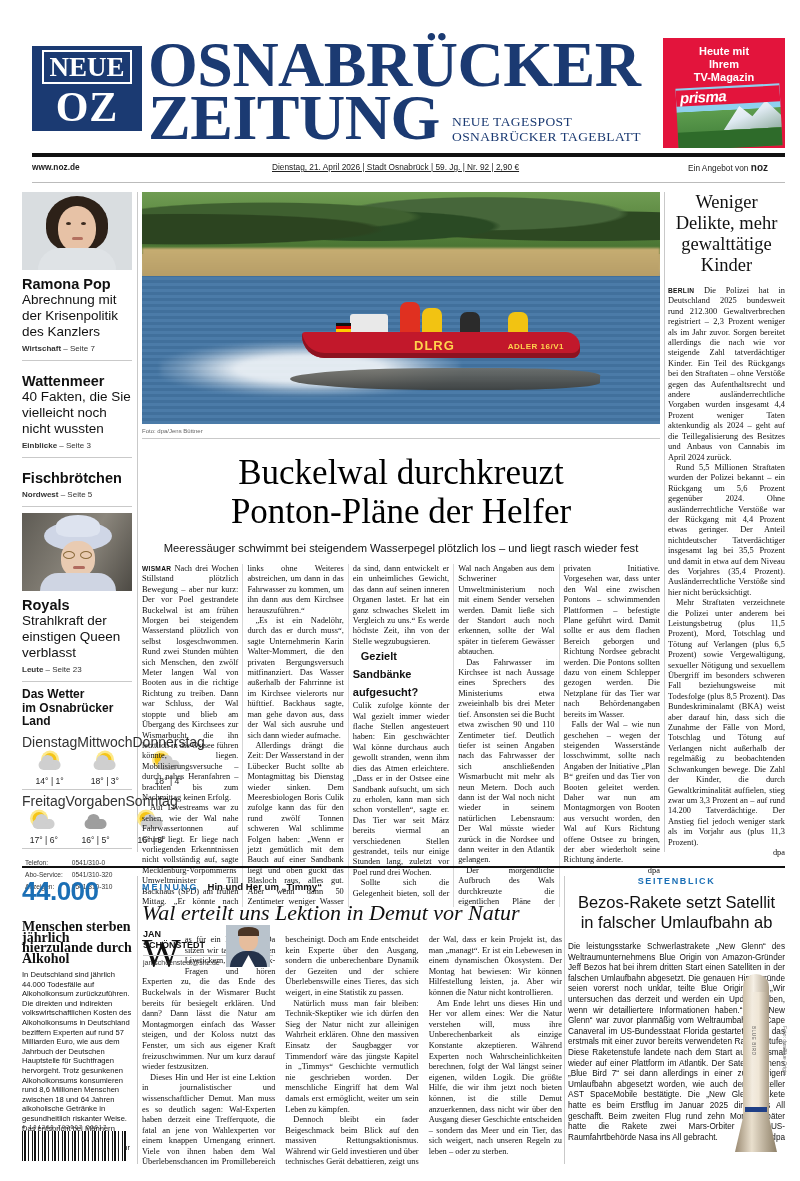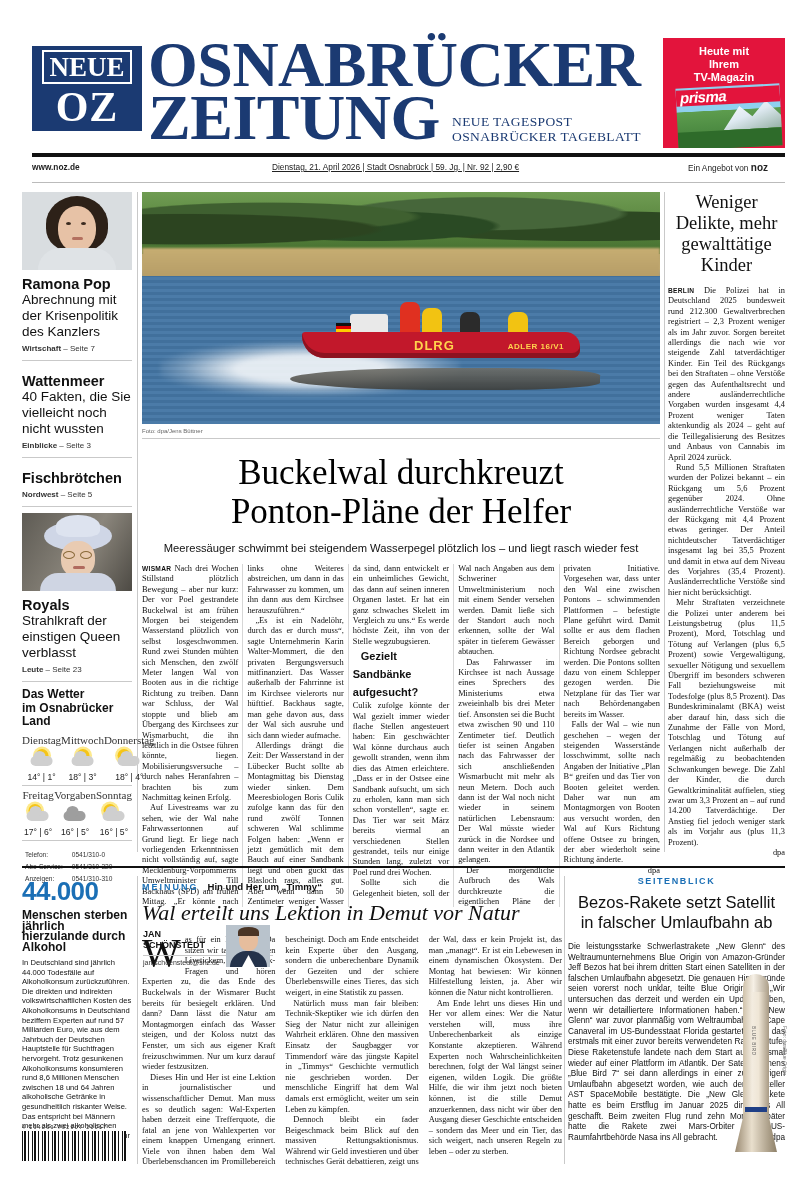--- a/index.html
+++ b/index.html
@@ -111,21 +111,21 @@
   .pp2 .face{position:absolute;left:39px;top:28px;width:34px;height:36px;border-radius:46%;background:#e9cbb2;}
   .pp2 .gl{position:absolute;width:12px;height:8px;border:1.5px solid #8a6a3a;border-radius:50%;top:38px;}
   .pp2 .g1{left:41px;} .pp2 .g2{left:58px;}
   .pp2 .mouth{position:absolute;left:51px;top:53px;width:12px;height:3px;background:#b06a5e;border-radius:3px;}
   .pp2 .coat{position:absolute;left:18px;bottom:0;width:76px;height:18px;border-radius:30px 30px 0 0;background:#cfd5e3;}
 
   
   .wx-title{font-size:12px;font-weight:bold;line-height:13.5px;margin-bottom:5px;}
   .wx-row{display:flex;}
   .wx-cell{flex:1;text-align:center;}
-  .wx-day{font-size:11px;color:#333;font-family:Liberation Serif, serif;}
+  .wx-day{font-size:14px;color:#333;}
   .wx-ico{height:24px;margin:1px 0 1px;position:relative;}
   .wx-temp{font-size:8.6px;color:#222;}
   .wx-sep{height:1px;background:#c9c9c9;margin:3px 0 3px;}
   .sun{position:absolute;left:50%;top:2px;transform:translateX(-50%);
        width:13px;height:13px;border-radius:50%;background:#f5c518;
        box-shadow:0 0 0 2.5px #fde98b;}
   .cloud{position:absolute;left:50%;top:9px;transform:translateX(-52%);
        width:22px;height:10px;border-radius:9px;background:#cfcfcf;}
   .cloud:after{content:"";position:absolute;left:3px;top:-5px;width:12px;height:11px;border-radius:50%;background:#cfcfcf;}
   .cloud.dark{background:#9e9e9e;} .cloud.dark:after{background:#9e9e9e;}
@@ -204,21 +204,21 @@
   .right .body p{margin:0;text-indent:8px;}
   .right .body p.first{text-indent:0;}
   .credit-end{text-align:right;display:block;font-style:normal;}
 
   
   .botrule{position:absolute;left:22px;top:866px;width:763px;height:2px;background:#111;}
   .stat{position:absolute;left:22px;top:876px;width:110px;}
   .stat .num{
     font-size:26px;font-weight:bold;color:#1b6fb5;line-height:30px;letter-spacing:-.5px;
   }
-  .stat .cap{font-size:12px;font-weight:bold;line-height:10.5px;margin-top:4px;}
+  .stat .cap{font-size:14px;font-weight:bold;line-height:10.5px;margin-top:16px;font-family:Liberation Serif, serif;}
   .stat .txt{font-size:7.6px;line-height:9.6px;margin-top:6px;text-align:left;}
   .stat .txt .src{font-weight:bold;}
   .barcode{position:absolute;left:22px;top:1124px;width:104px;height:40px;}
   .bc-num{font-size:5.2px;letter-spacing:1.4px;color:#222;margin-bottom:1px;}
   .bc-bars{height:30px;background:repeating-linear-gradient(90deg,
     #111 0 1px, #fff 1px 2px, #111 2px 4px, #fff 4px 6px, #111 6px 7px, #fff 7px 10px);}
 
   
   .opinion{position:absolute;left:142px;top:876px;width:420px;}
   .kicker{font-size:9px;font-weight:bold;letter-spacing:2px;color:#1b6fb5;display:inline-block;}

